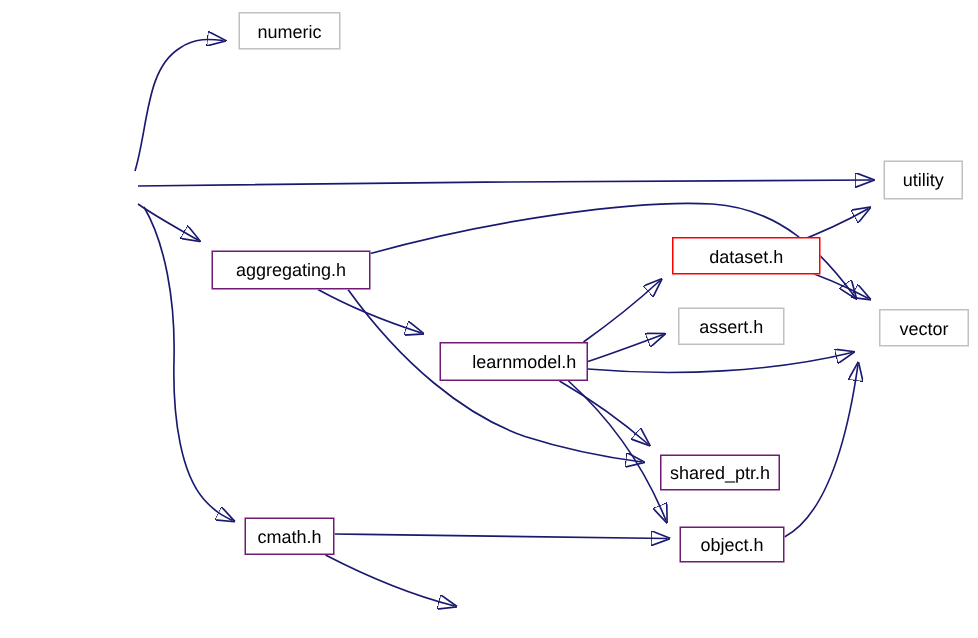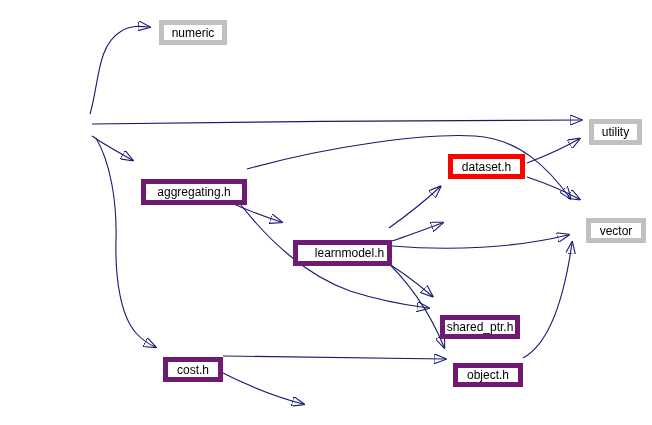--- a/index.html
+++ b/index.html
@@ -24,24 +24,23 @@
   .node {
     position: absolute;
     box-sizing: border-box;
     display: flex;
     align-items: center;
     justify-content: center;
     font-size: 12px;
     line-height: 1;
     color: #000000;
     background: #ffffff;
-    border: 5px solid #701a75;
+    border: 1px solid #701a75;
     white-space: nowrap;
     cursor: pointer;
-    margin-top: 12px;
   }
   .node.root {
     background: #000000;
     color: #ffffff;
     border-color: #000000;
   }
   .node.external { border-color: #c0c0c0; }
   .node.highlight { border-color: #ff0000; }
 </style>
 </head>
@@ -74,27 +73,28 @@
     <path d="M 523,358 C 549,344 564,299 572,243" marker-end="url(#arrow)"></path>
   </svg>
 
 
   <div class="node external" style="left:159px; top:8px; width:68px; height:25px;">numeric</div>
 
   <div class="node external" style="left:589px; top:107px; width:53px; height:26px;">utility</div>
 
   <div class="node internal" style="left:141px; top:167px; width:106px; height:26px;">aggregating.h</div>
 
-  <div class="node highlight" style="left:448px; top:142px; width:77px; height:25px;">dataset.h</div>
+  <div class="node highlight" style="left:448px; top:158px; width:99px; height:25px;">dataset.h</div>
 
+  <div class="node external" style="left:452px; top:205px; width:71px; height:25px;">assert.h</div>
 
   <div class="node external" style="left:586px; top:206px; width:60px; height:25px;">vector</div>
 
   <div class="node internal" style="left:293px; top:228px; width:99px; height:26px;padding-left:14px;">learnmodel.h</div>
 
   <div class="node internal" style="left:440px; top:303px; width:80px; height:24px;">shared_ptr.h</div>
 
-  <div class="node internal" style="left:163px; top:345px; width:60px; height:25px;">cost.h</div>
+  <div class="node internal" style="left:163px; top:345px; width:60px; height:25px;">cmath.h</div>
 
   <div class="node internal" style="left:453px; top:351px; width:70px; height:24px;">object.h</div>
 
 
 </div>
 
 </body></html>

